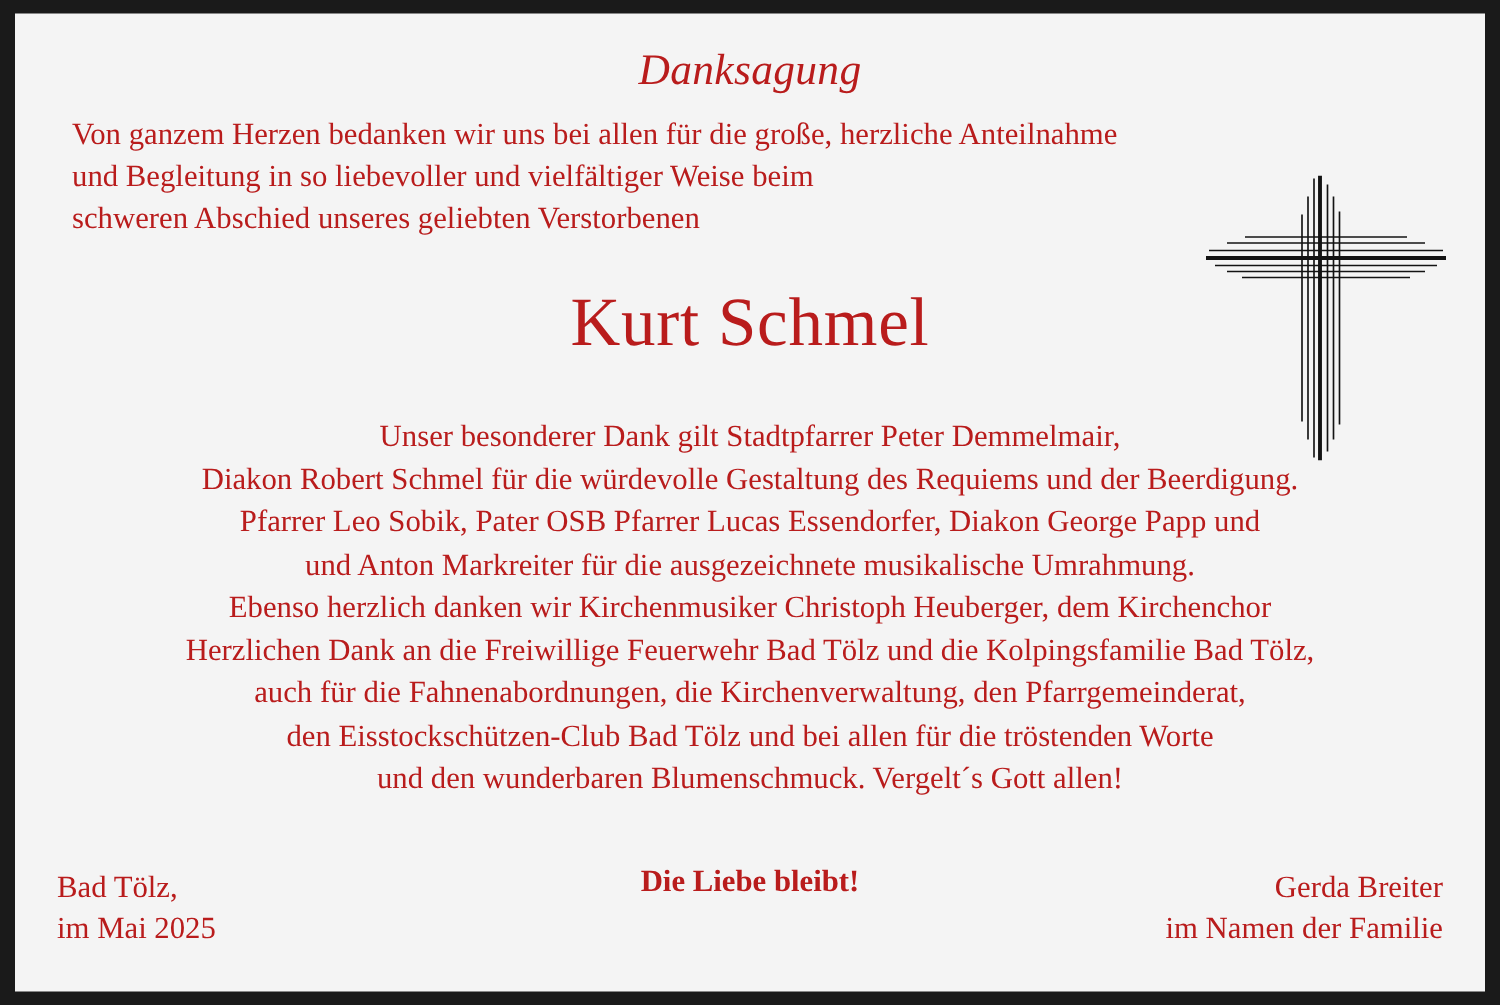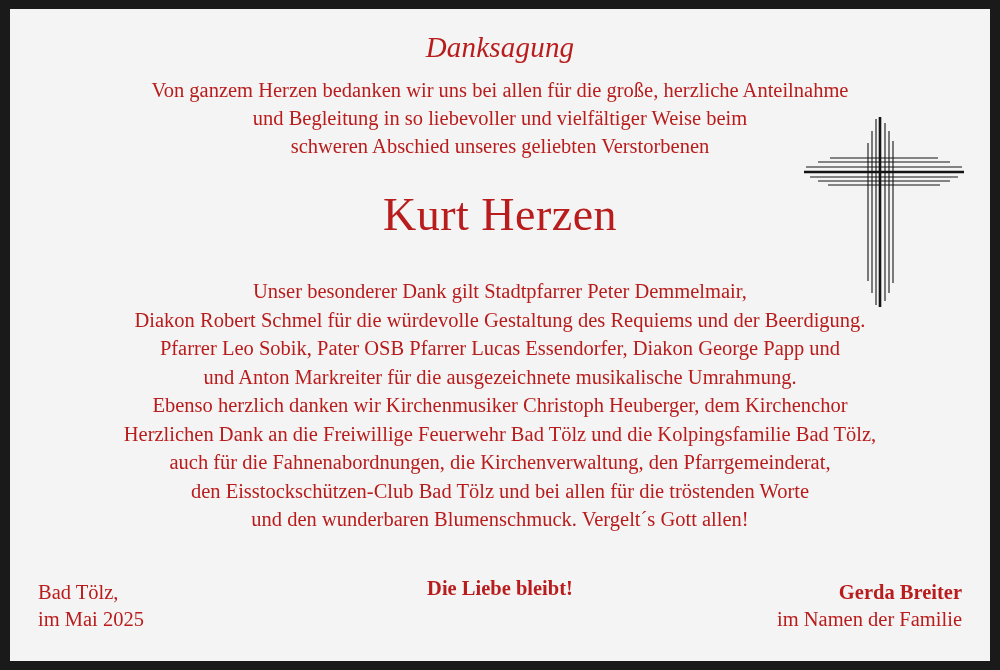--- a/index.html
+++ b/index.html
@@ -25,21 +25,21 @@
     overflow: hidden;
   }
   .title {
     text-align: center;
     font-style: italic;
     font-size: 29px;
     letter-spacing: 0.2px;
     margin-top: 22px;
   }
   .intro {
-    text-align: center;
+    text-align: left;
     font-size: 20.5px;
     line-height: 28px;
     margin-top: 12px;
     padding: 0 38px;
   }
   .intro div {
     white-space: nowrap;
   }
   .name {
     text-align: center;
@@ -75,21 +75,21 @@
   }
   .footer .left, .footer .right {
     font-size: 20.5px;
     line-height: 27px;
     margin-top: 36px;
   }
   .footer .right {
     text-align: right;
   }
   .footer .right .bold {
-    font-weight: bold;
+    font-weight: normal;
   }
   .cross {
     position: absolute;
     right: 26px;
     top: 108px;
     width: 160px;
     height: 190px;
   }
 </style>
 </head>
@@ -98,21 +98,21 @@
 <div class="card">
 
   <div class="title">Danksagung</div>
 
   <div class="intro">
     <div>Von ganzem Herzen bedanken wir uns bei allen für die große, herzliche Anteilnahme</div>
     <div>und Begleitung in so liebevoller und vielfältiger Weise beim</div>
     <div>schweren Abschied unseres geliebten Verstorbenen</div>
   </div>
 
-  <div class="name">Kurt Herzen</div>
+  <div class="name">Kurt Schmel</div>
 
   <div class="body-text">
     <div>Unser besonderer Dank gilt Stadtpfarrer Peter Demmelmair,</div>
     <div>Diakon Robert Schmel für die würdevolle Gestaltung des Requiems und der Beerdigung.</div>
     <div>Pfarrer Leo Sobik, Pater OSB Pfarrer Lucas Essendorfer, Diakon George Papp und</div>
     <div>und Anton Markreiter für die ausgezeichnete musikalische Umrahmung.</div>
     <div>Ebenso herzlich danken wir Kirchenmusiker Christoph Heuberger, dem Kirchenchor</div>
     <div>Herzlichen Dank an die Freiwillige Feuerwehr Bad Tölz und die Kolpingsfamilie Bad Tölz,</div>
     <div>auch für die Fahnenabordnungen, die Kirchenverwaltung, den Pfarrgemeinderat,</div>
     <div>den Eisstockschützen-Club Bad Tölz und bei allen für die tröstenden Worte</div>

